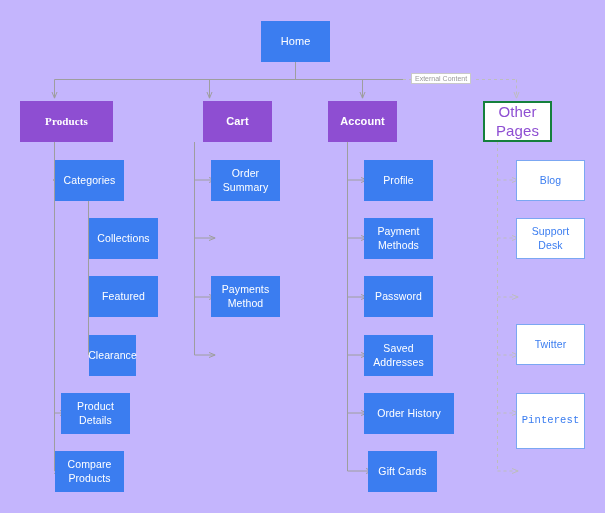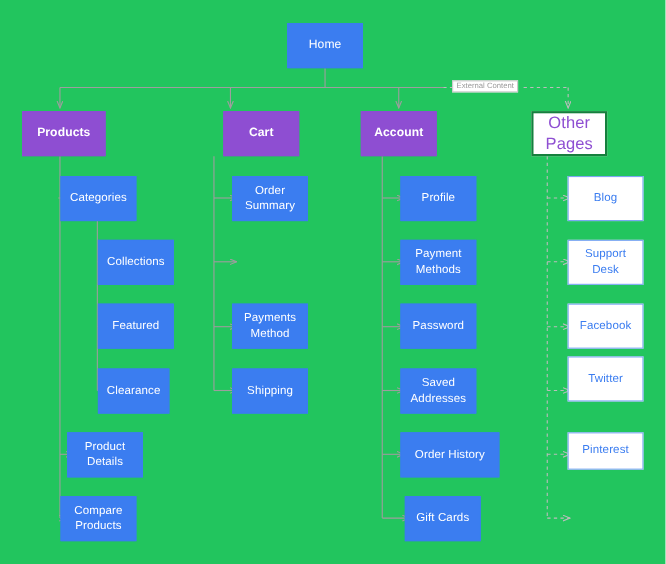--- a/index.html
+++ b/index.html
@@ -7,21 +7,21 @@
     padding: 0;
     background: #ffffff;
   }
   body {
     font-family: "Liberation Sans", sans-serif;
   }
   #canvas {
     position: relative;
     width: 605px;
     height: 513px;
-    background: #22c55e;
+    background: #c4b5fd;
     overflow: hidden;
   }
   #wires {
     position: absolute;
     left: 0;
     top: 0;
     width: 605px;
     height: 513px;
   }
   .node {
@@ -147,21 +147,21 @@
       <path d="M497.5,355 L518,355" marker-end="url(#arrow-dash)"></path>
       <path d="M497.5,413 L518,413" marker-end="url(#arrow-dash)"></path>
       <path d="M497.5,471 L518,471" marker-end="url(#arrow-dash)"></path>
     </g>
   </svg>
 
   <div class="node blue root" style="left:261px; top:21px; width:69px; height:41px;">
     <span>Home</span>
   </div>
 
-  <div class="node purple" style="left:20px; top:101px; width:76px; height:41px;">
+  <div class="node purple" style="left:20px; top:101px; width:93px; height:41px;font-family:Liberation Serif, serif;">
     <span>Products</span>
   </div>
   <div class="node purple" style="left:175px; top:101px; width:69px; height:41px;margin-left:28px;">
     <span>Cart</span>
   </div>
   <div class="node purple" style="left:328px; top:101px; width:69px; height:41px;">
     <span>Account</span>
   </div>
   <div class="node outline-purple" style="left:483px; top:101px; width:69px; height:41px;">
     <span>Other Pages</span>
@@ -180,33 +180,30 @@
   <div class="node blue" style="left:55px; top:451px; width:69px; height:41px;">
     <span>Compare Products</span>
   </div>
 
   <div class="node blue" style="left:89px; top:218px; width:69px; height:41px;">
     <span>Collections</span>
   </div>
   <div class="node blue" style="left:89px; top:276px; width:69px; height:41px;">
     <span>Featured</span>
   </div>
-  <div class="node blue" style="left:89px; top:335px; width:65px; height:41px;">
+  <div class="node blue" style="left:89px; top:335px; width:47px; height:41px;">
     <span>Clearance</span>
   </div>
 
   <div class="node blue" style="left:211px; top:160px; width:69px; height:41px;">
     <span>Order Summary</span>
   </div>
   <div class="node blue" style="left:211px; top:276px; width:69px; height:41px;">
     <span>Payments Method</span>
   </div>
-  <div class="node blue" style="left:211px; top:335px; width:69px; height:41px;">
-    <span>Shipping</span>
-  </div>
 
   <div class="node blue" style="left:364px; top:160px; width:69px; height:41px;">
     <span>Profile</span>
   </div>
   <div class="node blue" style="left:364px; top:276px; width:69px; height:41px;">
     <span>Password</span>
   </div>
   <div class="node blue" style="left:364px; top:218px; width:69px; height:41px;">
     <span>Payment Methods</span>
   </div>
@@ -219,23 +216,20 @@
   <div class="node blue" style="left:368px; top:451px; width:69px; height:41px;">
     <span>Gift Cards</span>
   </div>
 
   <div class="node outline-blue" style="left:516px; top:160px; width:69px; height:41px;justify-content:center;">
     <span>Blog</span>
   </div>
   <div class="node outline-blue" style="left:516px; top:218px; width:69px; height:41px;">
     <span>Support Desk</span>
   </div>
-  <div class="node outline-blue" style="left:516px; top:276px; width:69px; height:41px;">
-    <span>Facebook</span>
-  </div>
   <div class="node outline-blue" style="left:516px; top:324px; width:69px; height:41px;align-items:center;">
     <span>Twitter</span>
   </div>
-  <div class="node outline-blue" style="left:516px; top:393px; width:69px; height:34px;">
+  <div class="node outline-blue" style="left:516px; top:393px; width:69px; height:56px;font-family:Liberation Mono, monospace;">
     <span>Pinterest</span>
   </div>
 
 </div>
 
 </body></html>

